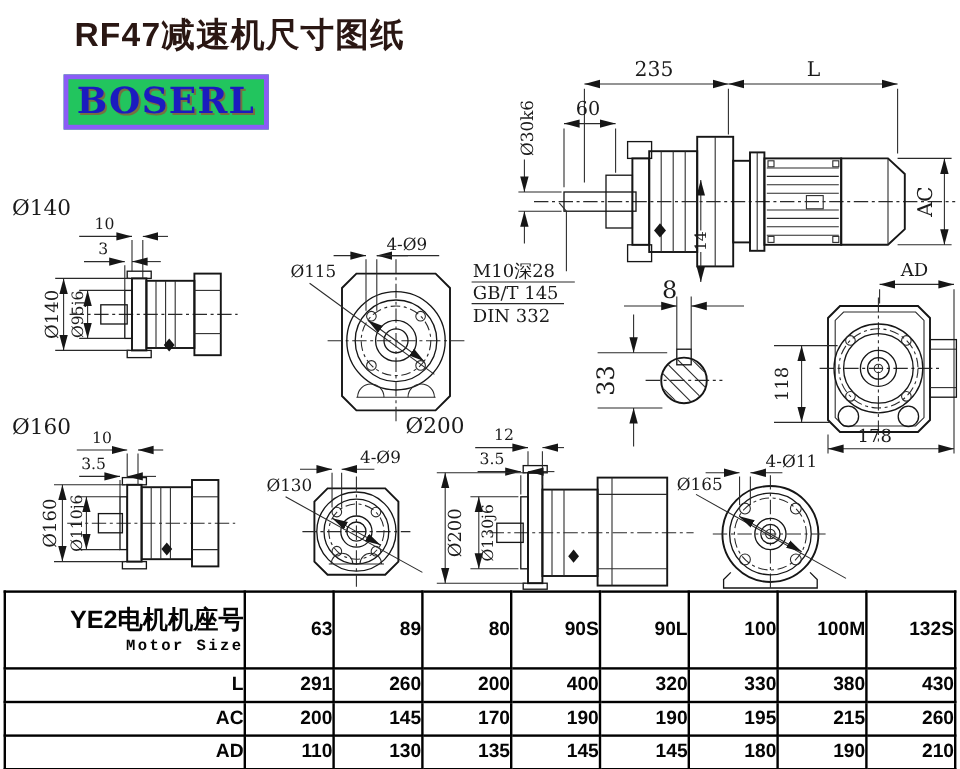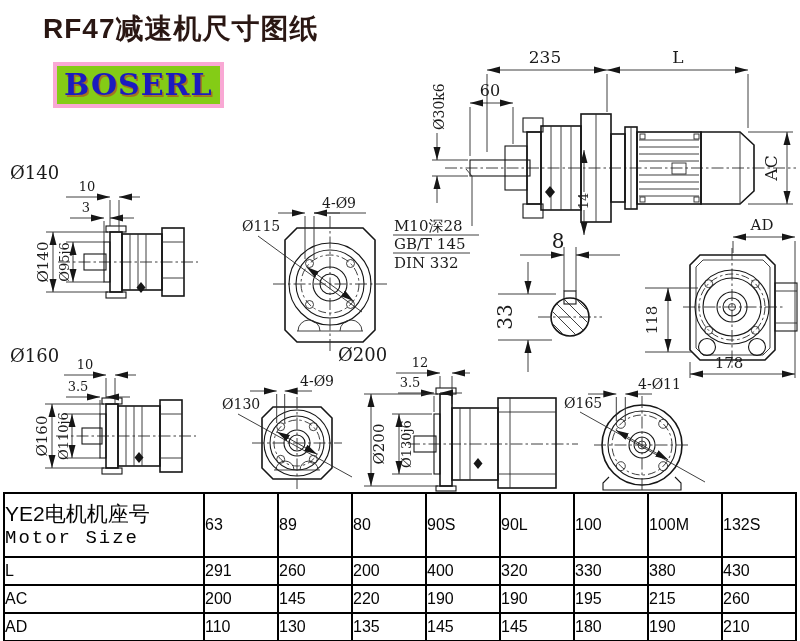--- a/index.html
+++ b/index.html
@@ -1,37 +1,37 @@
 <!DOCTYPE html>
 <html><head>
 <meta charset="utf-8">
 <style>
   html,body{margin:0;padding:0;background:#fff;}
   #app{position:relative;width:800px;height:641px;background:#fff;overflow:hidden;
        font-family:"Liberation Sans",sans-serif;}
-  .page-title{position:absolute;left:43px;top:10px;font-size:28px;font-weight:700;
+  .page-title{position:absolute;left:62px;top:10px;font-size:28px;font-weight:700;
        color:#2a1713;letter-spacing:1px;}
-  .logo-box{position:absolute;left:53px;top:62px;border:4px solid #f9a8d4;background:#84cc16;
+  .logo-box{position:absolute;left:53px;top:62px;border:4px solid #8b5cf6;background:#22c55e;
        padding:1px 7px 2px 7px;}
   .logo-text{font-family:"DejaVu Serif","Liberation Serif",serif;font-size:30px;font-weight:700;
        color:#1b1bbf;letter-spacing:1px;text-shadow:1.5px 1.5px 0 rgba(190,40,40,.55);}
   svg{position:absolute;left:0;top:0;}
   .ol{fill:none;stroke:#161616;stroke-width:1.6;}
   .ml{fill:none;stroke:#161616;stroke-width:1.1;}
   .tl{fill:none;stroke:#2a2a2a;stroke-width:0.9;}
   .cl{fill:none;stroke:#2a2a2a;stroke-width:0.9;stroke-dasharray:12 3 2.5 3;}
   .bc{fill:none;stroke:#2a2a2a;stroke-width:0.9;stroke-dasharray:8 3 2.5 3;}
   .dt{font-family:"DejaVu Serif","Liberation Serif",serif;fill:#1b1b1b;}
   .spec-table{position:absolute;left:3px;top:492px;width:793px;height:148px;
        border-collapse:collapse;table-layout:fixed;background:#fff;}
-  .spec-table td,.spec-table th{border:2px solid #000;text-align:left;vertical-align:middle;
-       padding:0;color:#050505;font-weight:400;}
+  .spec-table td,.spec-table th{border:2px solid #000;text-align:right;vertical-align:middle;
+       padding:0;color:#050505;font-weight:700;}
   .num{font-size:16px;font-family:"Liberation Sans",sans-serif;}
   .hdr-cn{font-size:21px;line-height:1.25;}
-  .hdr-en{font-size:19px;font-family:"Liberation Mono","DejaVu Sans Mono",monospace;letter-spacing:2px;}
+  .hdr-en{font-size:13px;font-family:"Liberation Mono","DejaVu Sans Mono",monospace;letter-spacing:2px;}
 </style>
 </head>
 <body>
 
 <div id="app">
 
   <div class="page-title">RF47减速机尺寸图纸</div>
   <div class="logo-box">
     <span class="logo-text">BOSERL</span>
   </div>
@@ -394,21 +394,21 @@
       <td class="num">400</td>
       <td class="num">320</td>
       <td class="num">330</td>
       <td class="num">380</td>
       <td class="num">430</td>
     </tr>
     <tr style="height:28px">
       <td class="num">AC</td>
       <td class="num">200</td>
       <td class="num">145</td>
-      <td class="num">220</td>
+      <td class="num">170</td>
       <td class="num">190</td>
       <td class="num">190</td>
       <td class="num">195</td>
       <td class="num">215</td>
       <td class="num">260</td>
     </tr>
     <tr style="height:28px">
       <td class="num">AD</td>
       <td class="num">110</td>
       <td class="num">130</td>

